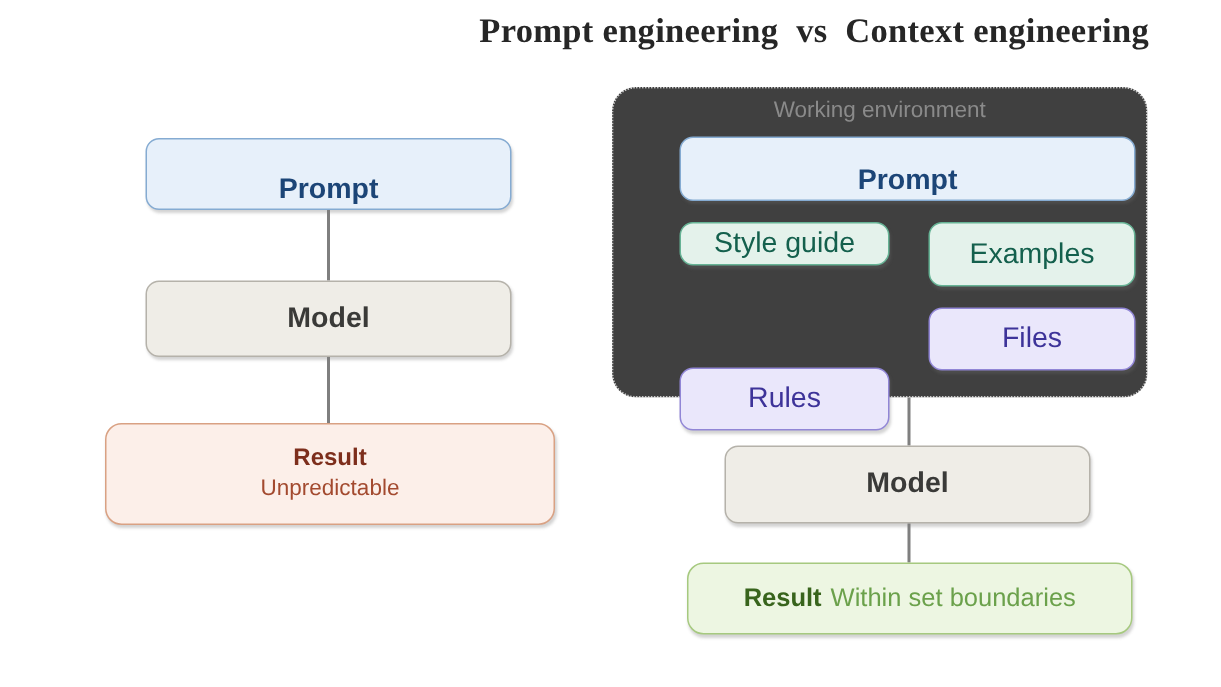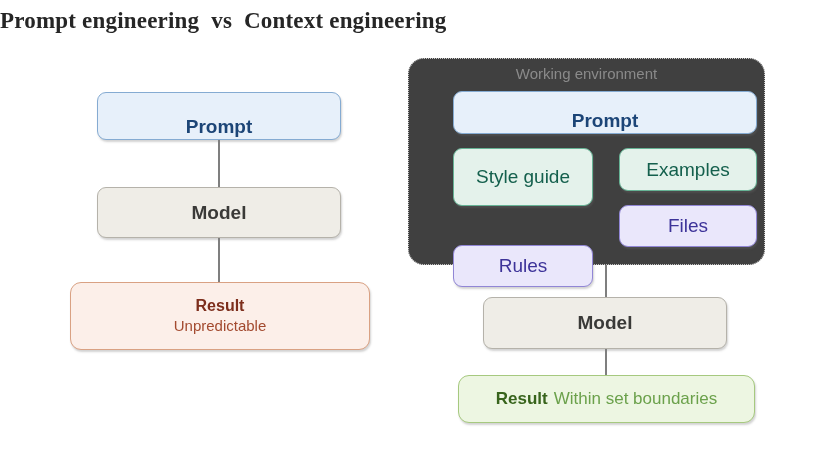--- a/index.html
+++ b/index.html
@@ -13,21 +13,21 @@
     width: 814px;
     height: 458px;
     background: #ffffff;
     overflow: hidden;
   }
   .diagram-title {
     position: absolute;
     left: 0;
     top: 8px;
     width: 766px;
-    text-align: left;
+    text-align: right;
     font-family: "Liberation Serif", "DejaVu Serif", serif;
     font-weight: 700;
     font-size: 23px;
     color: var(--title-text, #262626);
     white-space: pre;
     letter-spacing: 0.2px;
   }
   .box {
     position: absolute;
     box-sizing: border-box;
@@ -156,21 +156,21 @@
   </div>
 
   <div class="env-container">
     <span class="env-label">Working environment</span>
   </div>
 
   <div class="box box-blue" style="left:453px; top:91px; width:304px; height:43px;">
     <span class="box-label">Prompt</span>
   </div>
 
-  <div class="box box-green" style="left:453px; top:148px; width:140px; height:58px;">
+  <div class="box box-green" style="left:453px; top:148px; width:140px; height:29px;">
     <span class="box-label">Style guide</span>
   </div>
 
   <div class="box box-green" style="left:619px; top:148px; width:138px; height:43px;">
     <span class="box-label">Examples</span>
   </div>
 
   <div class="box box-purple" style="left:453px; top:205px; width:140px; height:42px;margin-top:40px;">
     <span class="box-label">Rules</span>
   </div>

